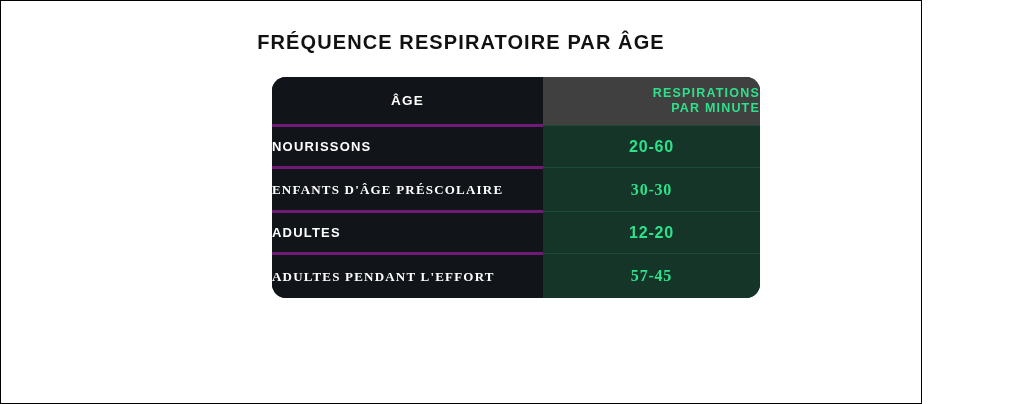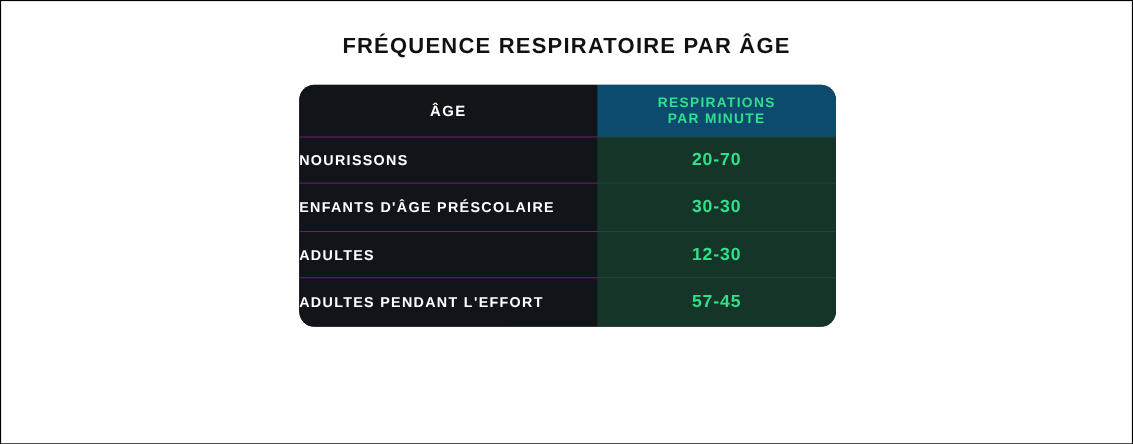--- a/index.html
+++ b/index.html
@@ -8,21 +8,21 @@
   }
   body {
     width: 1030px;
     height: 404px;
     background: #ffffff;
     font-family: "Liberation Sans", sans-serif;
     overflow: hidden;
   }
   .page {
     position: relative;
-    width: 1030px;
+    width: 922px;
     height: 404px;
     box-sizing: border-box;
     border: 1px solid #000000;
     background: #ffffff;
   }
   .title {
     position: absolute;
     top: 30px;
     left: 0;
     width: 100%;
@@ -62,61 +62,61 @@
     background: #111418;
     color: #ffffff;
     height: 47px;
     text-align: center;
     font-size: 13.5px;
     font-weight: bold;
     letter-spacing: 1.3px;
     text-transform: uppercase;
   }
   .head-val {
-    background: #0c4a6e;
+    background: #404040;
     color: #2fe08a;
     height: 47px;
-    text-align: center;
+    text-align: right;
     font-size: 12.5px;
     font-weight: bold;
     letter-spacing: 1.2px;
     line-height: 15px;
     text-transform: uppercase;
   }
   .head-val .l2 { display: block; }
 
   
   .cell-age {
     background: #111418;
     color: #ffffff;
     font-size: 13px;
     font-weight: bold;
     letter-spacing: 1.2px;
     text-transform: uppercase;
     padding: 12px 0 12px 34px;
     line-height: 17px;
-    border-top: 1px solid #701a75;
+    border-top: 3px solid #701a75;
   }
   .cell-val {
     background: #143528;
     color: #2fe08a;
     font-size: 16px;
     font-weight: bold;
     letter-spacing: 0.8px;
     text-align: center;
     border-top: 1px solid #1f4a38;
   }
   .rr-table tr.row-1 .cell-age,
   .rr-table tr.row-1 .cell-val { border-top: none; }
   .rr-table tr.row-1 .cell-age { border-top: 1px solid #2b3139; }
   .rr-table tr.row-1 .cell-val { border-top: 1px solid #1f4a38; }
 
   .rowh-44 { height: 42px; }
   .rowh-std { height: 42px; }
-  .rowh-tall { height: 44px; }
+  .rowh-tall { height: 44px; font-family: Liberation Serif, serif; }
 </style>
 </head>
 <body>
 
 <div class="page">
 
   <div class="title">FRÉQUENCE RESPIRATOIRE PAR ÂGE</div>
 
   <div class="table-wrap">
     <table class="rr-table">
@@ -129,29 +129,29 @@
           <th class="head-age">ÂGE</th>
           <th class="head-val">
             <span>RESPIRATIONS</span>
             <span class="l2">PAR MINUTE</span>
           </th>
         </tr>
       </thead>
       <tbody>
         <tr class="rowh-std">
           <td class="cell-age">NOURISSONS</td>
-          <td class="cell-val">20-70</td>
+          <td class="cell-val">20-60</td>
         </tr>
         <tr class="rowh-tall">
           <td class="cell-age">ENFANTS D'ÂGE PRÉSCOLAIRE</td>
           <td class="cell-val">30-30</td>
         </tr>
         <tr class="rowh-std">
           <td class="cell-age">ADULTES</td>
-          <td class="cell-val">12-30</td>
+          <td class="cell-val">12-20</td>
         </tr>
         <tr class="rowh-tall">
           <td class="cell-age">ADULTES PENDANT L'EFFORT</td>
           <td class="cell-val">57-45</td>
         </tr>
       </tbody>
     </table>
   </div>
 
 </div>

